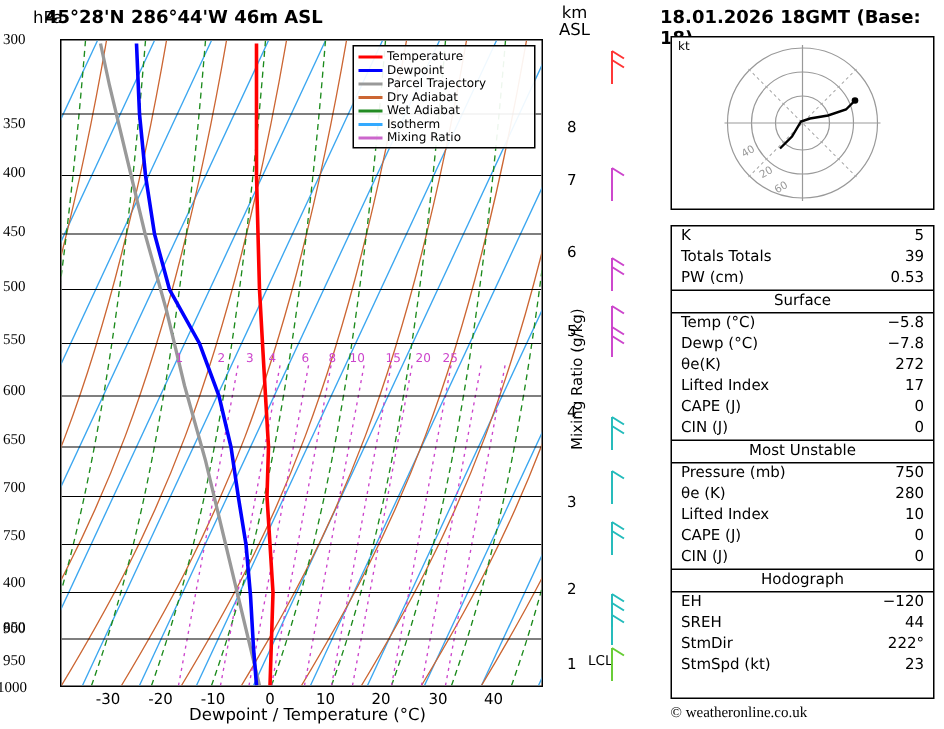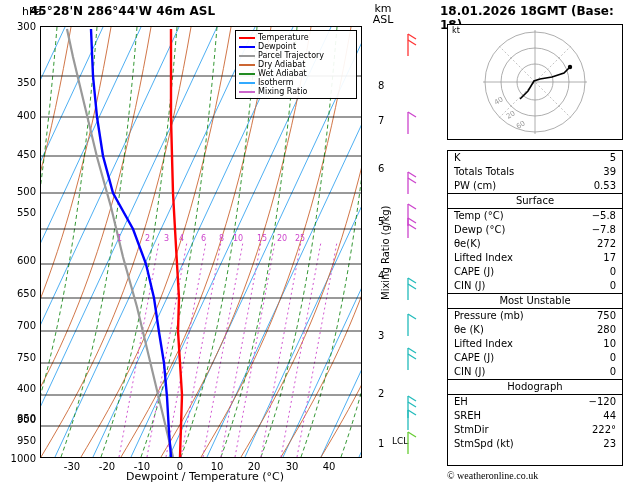--- a/index.html
+++ b/index.html
@@ -4,21 +4,21 @@
 <style>
   html,body{margin:0;padding:0;background:#ffffff;}
   body{width:629px;height:486px;position:relative;font-family:"DejaVu Sans",sans-serif;overflow:hidden;}
   .abs{position:absolute;}
   #skewt-panel{left:0;top:0;width:430px;height:395px;}
   #header-left{left:30px;top:4px;font-size:12px;color:#000000;font-weight:bold;letter-spacing:0px;}
   #hpa-label{left:22px;top:5px;font-size:11px;color:#000;}
   #km-label{left:370px;top:3px;font-size:11px;color:#000;text-align:center;width:26px;line-height:11px;}
   #plot{left:40px;top:26px;width:322px;height:432px;border:1px solid #000;box-sizing:border-box;}
   #plot svg{display:block;}
-  .ylab{font-size:10px;color:#000;text-align:right;width:34px;}
+  .ylab{font-size:10px;color:#000;width:34px;font-family:Liberation Serif, serif;}
   .xlab{font-size:10px;color:#000;text-align:center;width:30px;}
   #xaxis-title{left:80px;top:470px;width:250px;text-align:center;font-size:11px;color:#000;}
   #legend{left:235px;top:30px;width:122px;font-size:8px;color:#000;background:rgba(255,255,255,0.92);border:1px solid #000;padding:2px 3px;box-sizing:border-box;}
   #legend .row{display:flex;align-items:center;height:9px;}
   #legend .sw{width:16px;height:2px;margin-right:3px;flex:none;}
   #mixratio-title{left:380px;top:300px;font-size:10px;color:#000;transform:rotate(-90deg);transform-origin:left top;white-space:nowrap;}
   #lcl-label{left:392px;top:436px;font-size:9px;color:#000;}
   
   #header-right{left:440px;top:4px;font-size:12px;font-weight:bold;color:#000;}
   #hodo-box{left:447px;top:24px;width:176px;height:116px;border:1px solid #000;box-sizing:border-box;background:#fff;}
@@ -174,21 +174,21 @@
         <span class="sw" style="background:#cc66cc"></span>
         <span>Mixing Ratio</span>
       </div>
   </div>
 
   <div class="abs ylab" style="left:2px;top:21px;">300</div>
   <div class="abs ylab" style="left:2px;top:77px;">350</div>
   <div class="abs ylab" style="left:2px;top:110px;">400</div>
   <div class="abs ylab" style="left:2px;top:149px;">450</div>
   <div class="abs ylab" style="left:2px;top:186px;">500</div>
-  <div class="abs ylab" style="left:2px;top:207px;">550</div>
+  <div class="abs ylab" style="left:2px;top:221px;">550</div>
   <div class="abs ylab" style="left:2px;top:255px;">600</div>
   <div class="abs ylab" style="left:2px;top:288px;">650</div>
   <div class="abs ylab" style="left:2px;top:320px;">700</div>
   <div class="abs ylab" style="left:2px;top:352px;">750</div>
   <div class="abs ylab" style="left:2px;top:383px;">400</div>
   <div class="abs ylab" style="left:2px;top:413px;">850</div>
   <div class="abs ylab" style="left:2px;top:410px;opacity:0"></div>
 
   <div class="abs ylab" style="left:2px;top:414px;">900</div>
   <div class="abs ylab" style="left:2px;top:435px;">950</div>

